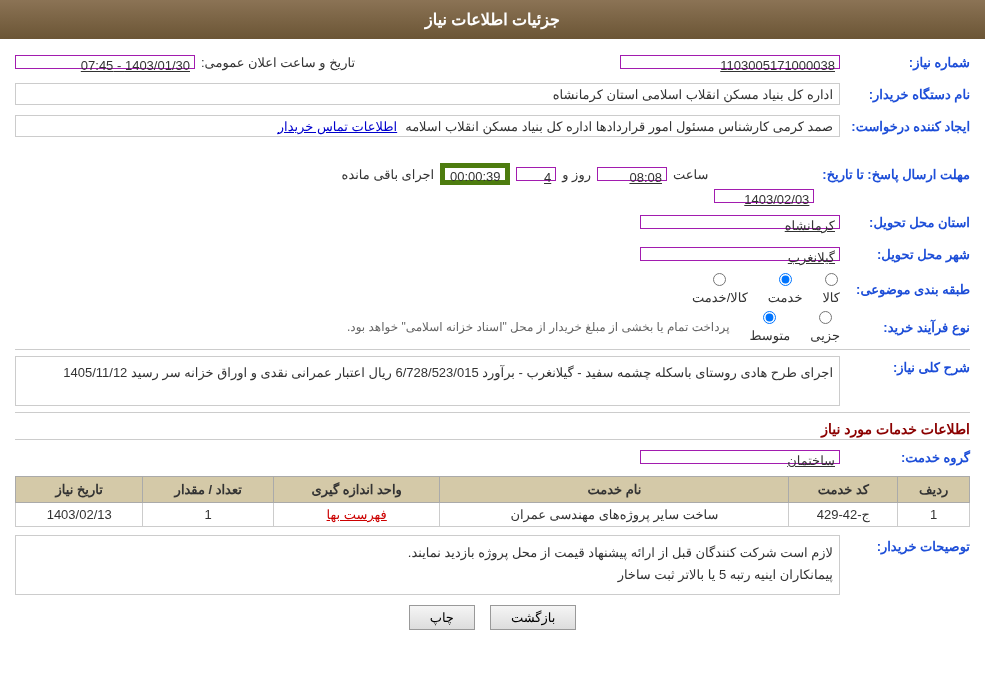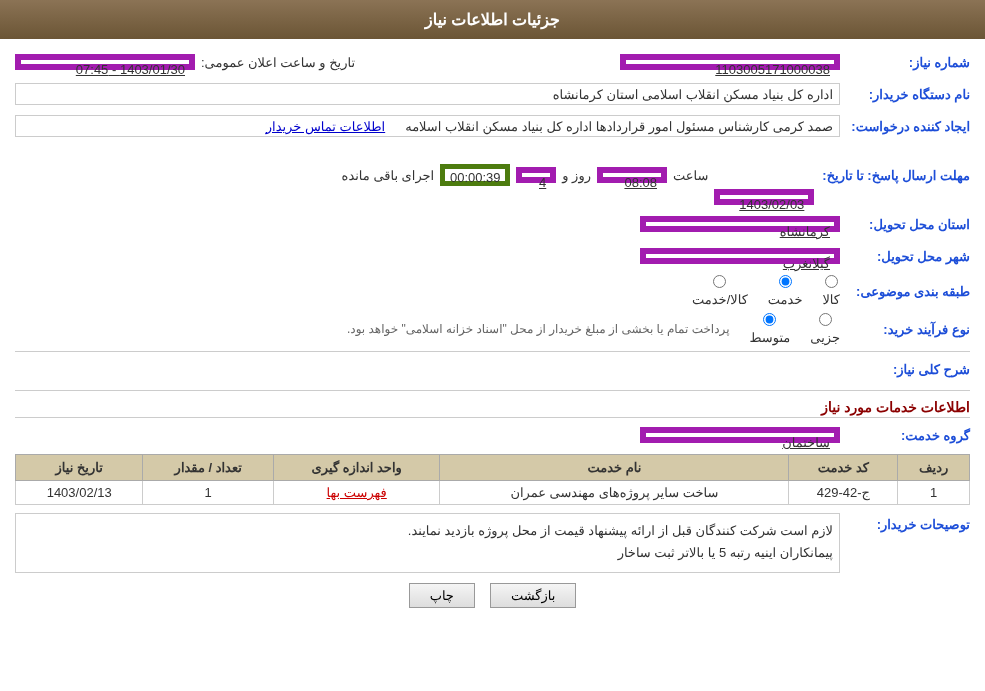--- a/index.html
+++ b/index.html
@@ -47,21 +47,21 @@
       padding: 2px 6px;
       min-height: 22px;
       display: inline-flex;
       align-items: center;
       flex: 1;
     }
     .value-box.wide {
       flex: 1;
     }
     .input-field {
-      border: 6px solid #a21caf;
+      border: 1px solid #a21caf;
       background: #fff;
       padding: 2px 4px;
       height: 14px;
       display: inline-block;
       text-decoration: underline;
     }
     .row-flex {
       display: flex;
       align-items: center;
       gap: 6px;
@@ -196,21 +196,21 @@
 
     <div class="info-row">
       <span class="label">نام دستگاه خریدار:</span>
       <div class="value-box wide">اداره کل بنیاد مسکن انقلاب اسلامی استان کرمانشاه</div>
     </div>
 
     <div class="info-row">
       <span class="label">ایجاد کننده درخواست:</span>
       <div class="value-box wide">
         <span>صمد کرمی کارشناس مسئول امور قراردادها اداره کل بنیاد مسکن انقلاب اسلامه</span>
-        <span style="margin-right:20px;" class="link-text">اطلاعات تماس خریدار</span>
+        <span style="margin-right:8px;" class="link-text">اطلاعات تماس خریدار</span>
       </div>
     </div>
 
     <div class="info-row">
       <span class="label">مهلت ارسال پاسخ: تا تاریخ:</span>
       <div class="row-flex">
         <div class="input-field" style="width:100px;margin-top:44px;">1403/02/03</div>
         <span>ساعت</span>
         <div class="input-field" style="width:70px;">08:08</div>
         <span>روز و</span>
@@ -260,20 +260,21 @@
           <span>متوسط</span>
         </div>
         <span style="color:#666;font-size:12px;">پرداخت تمام یا بخشی از مبلغ خریدار از محل "اسناد خزانه اسلامی" خواهد بود.</span>
       </div>
     </div>
 
     <div class="separator"></div>
 
     <div class="info-row" style="align-items:flex-start;">
       <span class="label" style="padding-top:4px;">شرح کلی نیاز:</span>
+      <div class="description-box">اجرای طرح هادی روستای باسکله چشمه سفید - گیلانغرب - برآورد 6/728/523/015 ریال اعتبار عمرانی نقدی و اوراق خزانه سر رسید 1405/11/12</div>
     </div>
 
     <div class="separator"></div>
 
     <div class="section-title">اطلاعات خدمات مورد نیاز</div>
 
     <div class="info-row">
       <span class="label">گروه خدمت:</span>
       <div class="input-field" style="width:200px;">ساختمان</div>
     </div>

